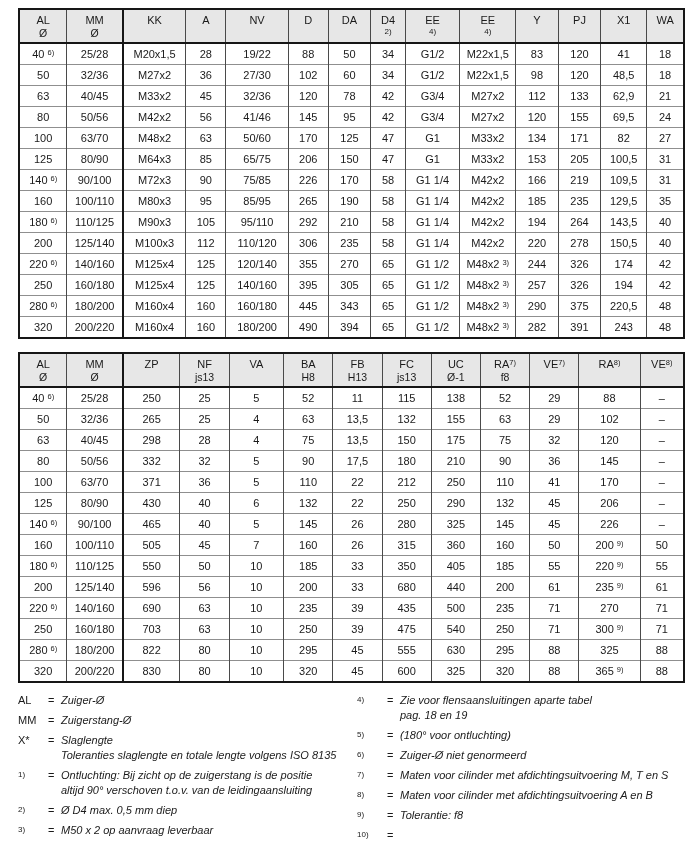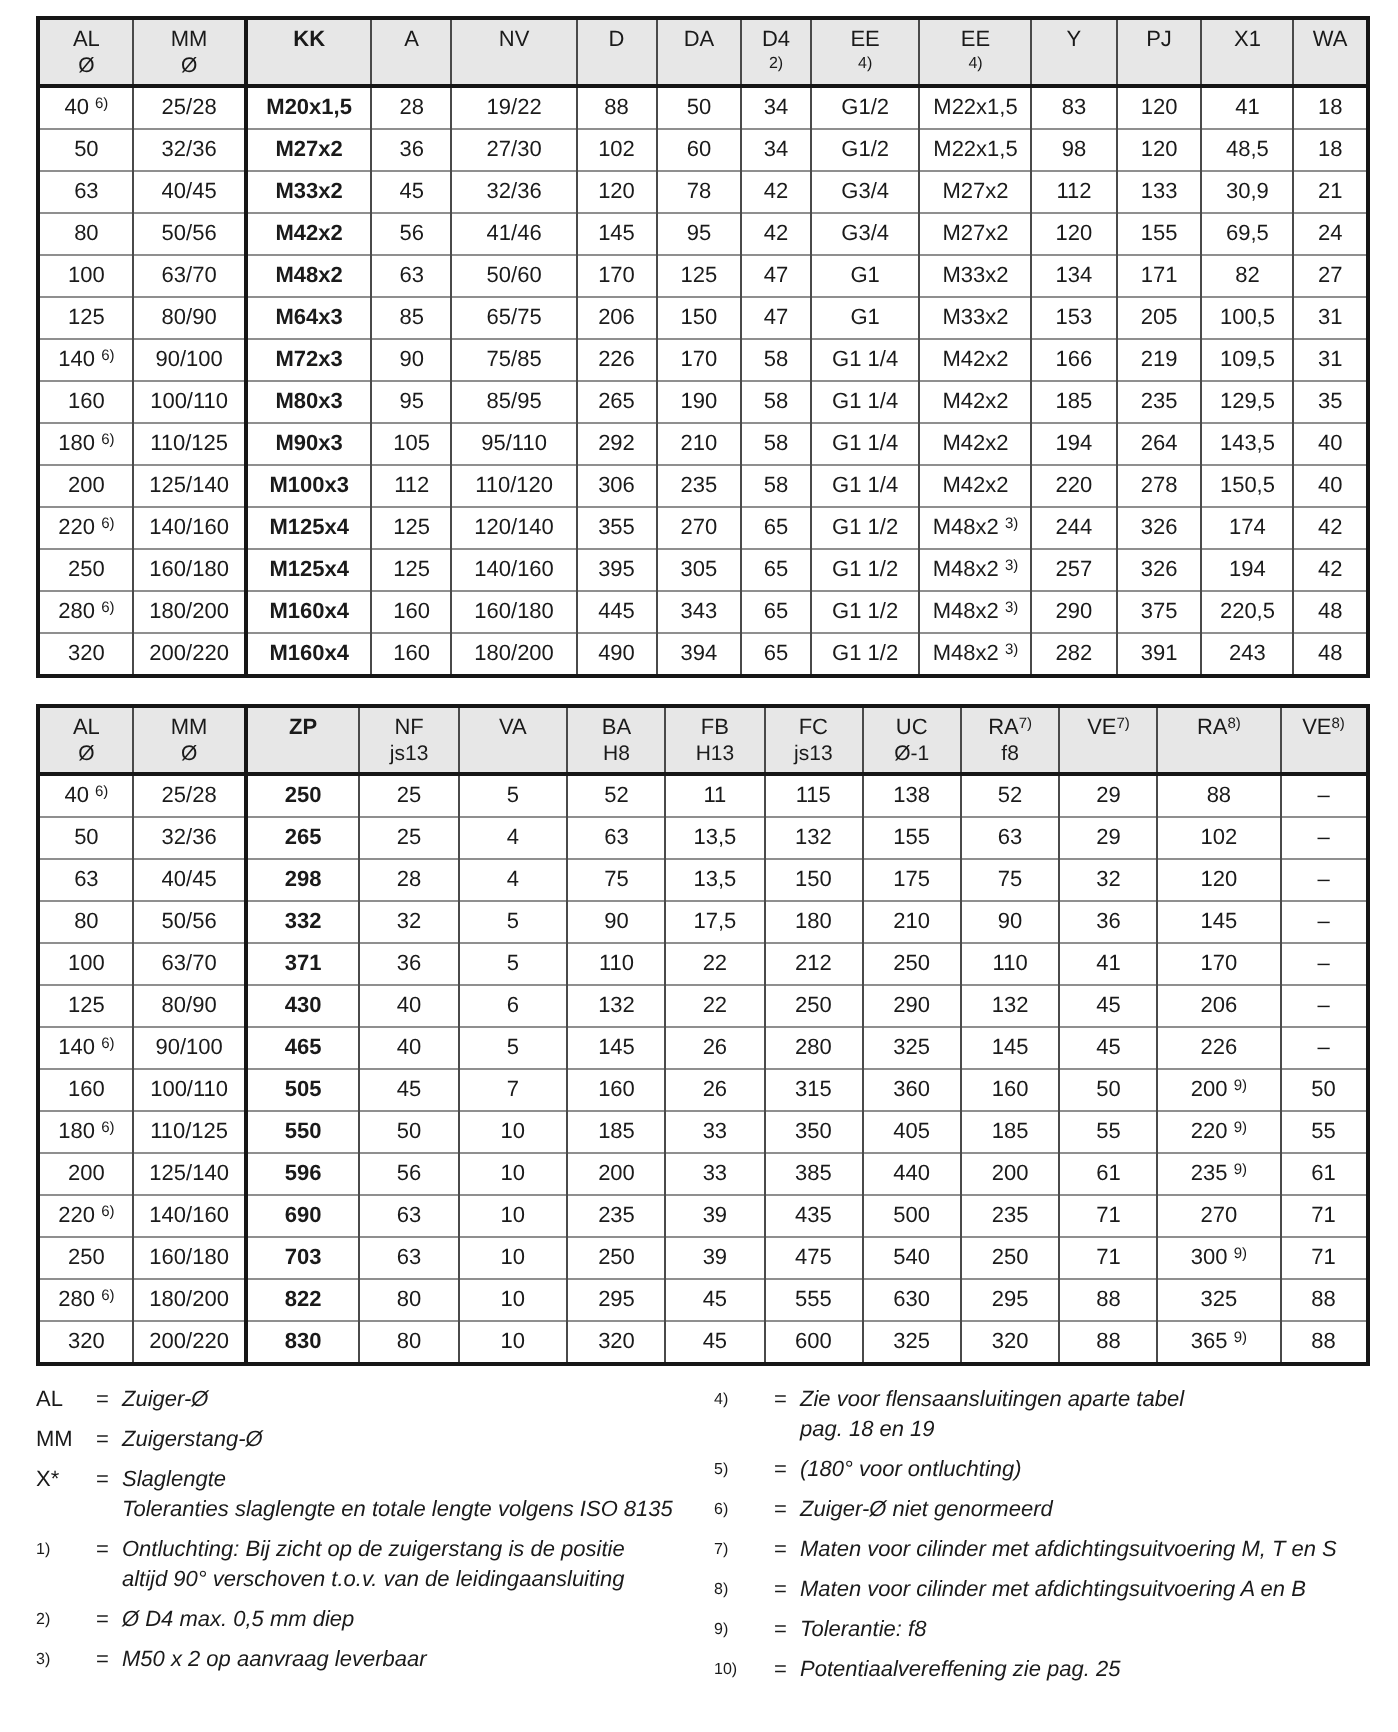--- a/index.html
+++ b/index.html
@@ -36,21 +36,20 @@
     height:26px;
     line-height:13px;
   }
   tbody td{
     height:20px;
     border-top:1px solid #8f8f8f;
   }
   th + th, td + td{border-left:1px solid #4a4a4a;}
   table.spec th:nth-child(3), table.spec td:nth-child(3){
     border-left:2px solid var(--border-dark,#161616);
-    font-weight:bold;
   }
   sup{font-size:7.5px;line-height:0;vertical-align:3px;letter-spacing:0;}
   .ht{display:block;}
   .hb{display:block;font-size:10.5px;}
   .hb.hs{font-size:8px;line-height:9px;}
 
   .footnotes{
     display:flex;
     margin-top:10px;
     font-size:11px;
@@ -177,21 +176,21 @@
           <td>M33x2</td>
           <td>45</td>
           <td>32/36</td>
           <td>120</td>
           <td>78</td>
           <td>42</td>
           <td>G3/4</td>
           <td>M27x2</td>
           <td>112</td>
           <td>133</td>
-          <td>30,9</td>
+          <td>62,9</td>
           <td>21</td>
         </tr>
         <tr>
           <td>80</td>
           <td>50/56</td>
           <td>M42x2</td>
           <td>56</td>
           <td>41/46</td>
           <td>145</td>
           <td>95</td>
@@ -570,21 +569,21 @@
           <td>55</td>
         </tr>
         <tr>
           <td>200</td>
           <td>125/140</td>
           <td>596</td>
           <td>56</td>
           <td>10</td>
           <td>200</td>
           <td>33</td>
-          <td>385</td>
+          <td>680</td>
           <td>440</td>
           <td>200</td>
           <td>61</td>
           <td>235 <sup>9)</sup></td>
           <td>61</td>
         </tr>
         <tr>
           <td>220 <sup>6)</sup></td>
           <td>140/160</td>
           <td>690</td>
@@ -734,20 +733,17 @@
         <div class="fn-item">
           <span class="fn-label fs">9)</span>
           <span class="fn-eq">=</span>
           <div class="fn-text">
             <div class="fn-line">Tolerantie: f8</div>
           </div>
         </div>
         <div class="fn-item">
           <span class="fn-label fs">10)</span>
           <span class="fn-eq">=</span>
-          <div class="fn-text">
-            <div class="fn-line">Potentiaalvereffening zie pag. 25</div>
-          </div>
         </div>
       </div>
   </div>
 
 </div>
 
 </body></html>

